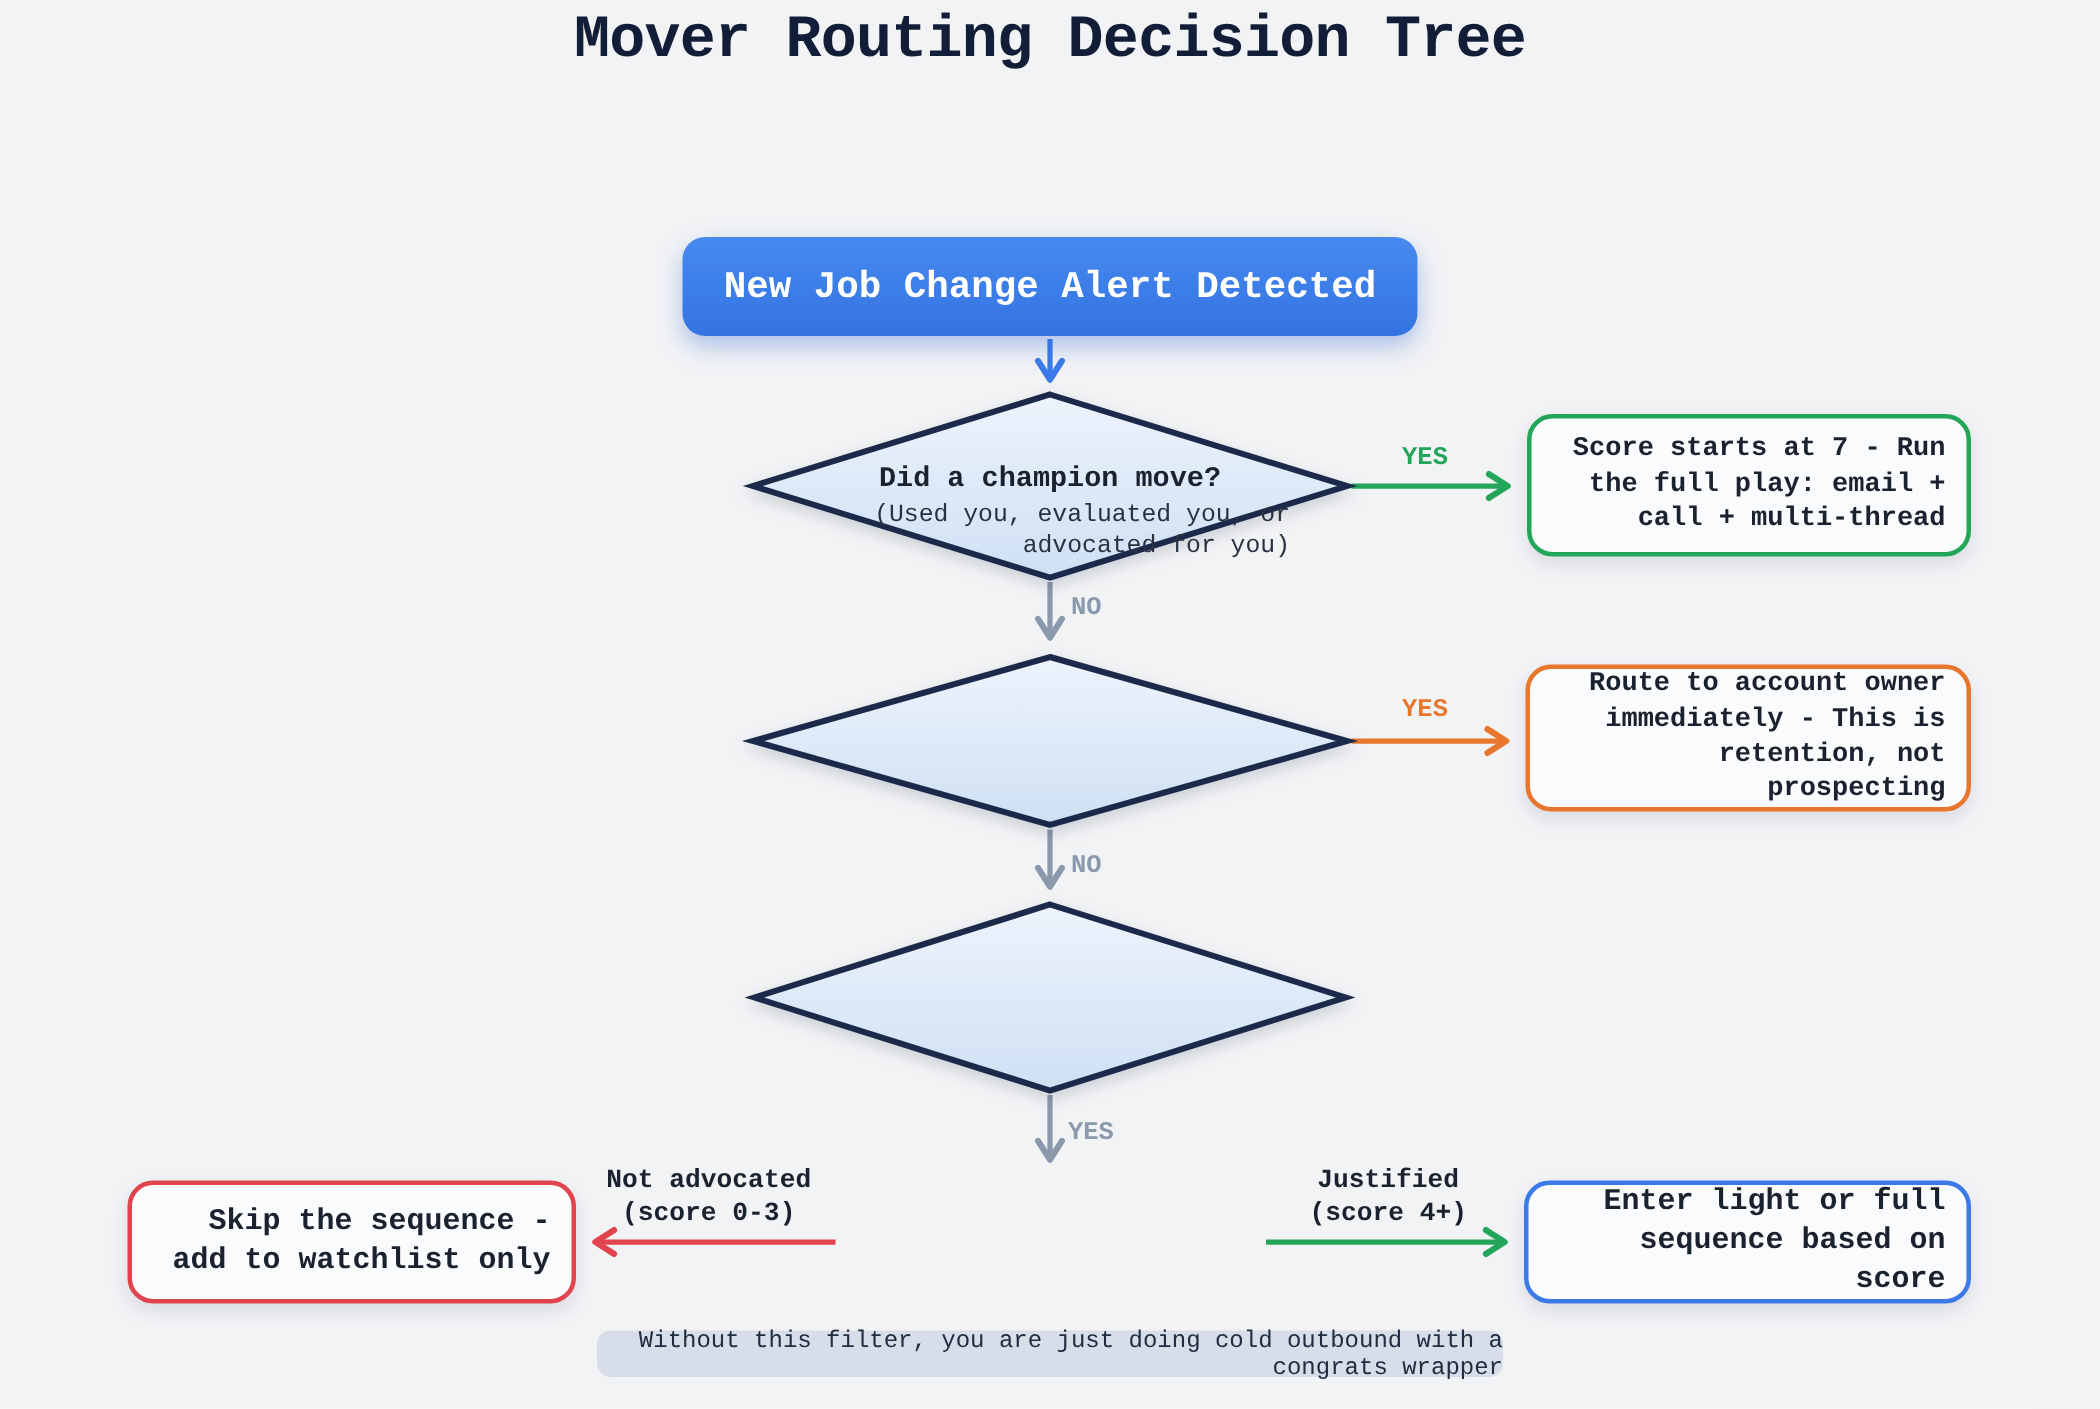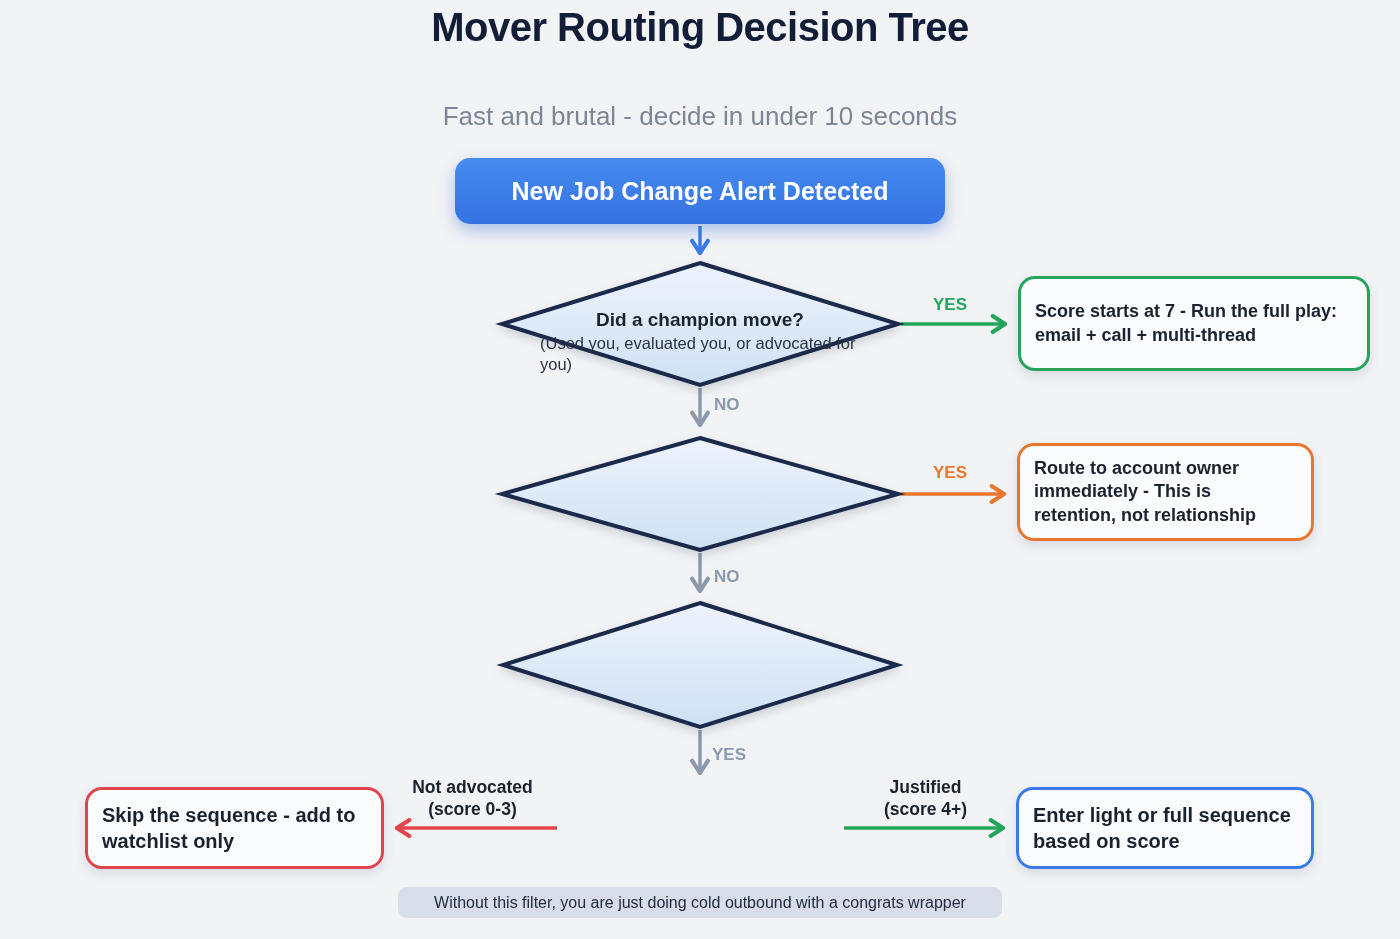--- a/index.html
+++ b/index.html
@@ -16,21 +16,21 @@
     --footnote-bg:#d7dee9;
   }
   html,body{margin:0;padding:0;}
   .canvas{
     position:relative;width:1400px;height:939px;background:var(--bg);
     font-family:"Liberation Sans","DejaVu Sans",sans-serif;overflow:hidden;
   }
   .connectors{position:absolute;left:0;top:0;}
   .diamond{filter:drop-shadow(0 4px 5px rgba(27,42,74,.18));}
   .abs{position:absolute;}
-  .center{display:flex;align-items:center;justify-content:center;text-align:left;}
+  .center{display:flex;align-items:center;justify-content:center;text-align:right;font-family:Liberation Mono, monospace;}
 
   .page-title{
     left:0;top:42;width:1400px;height:54px;
     font-size:40px;font-weight:800;color:var(--title-navy);letter-spacing:-.5px;
   }
   .page-subtitle{
     left:0;top:98px;width:1400px;height:36px;
     font-size:26px;color:var(--subtitle-gray);
   }
   .start-box{
@@ -52,21 +52,21 @@
   .no1{left:714px;top:393px;width:60px;height:24px;justify-content:flex-start;color:var(--gray-arrow);}
   .yes2{left:920px;top:461px;width:60px;height:24px;color:var(--orange);}
   .no2{left:714px;top:565px;width:60px;height:24px;justify-content:flex-start;color:var(--gray-arrow);}
   .yes3{left:712px;top:743px;width:60px;height:24px;justify-content:flex-start;color:var(--gray-arrow);}
 
   .outcome{
     background:#fafbfc;border-radius:17px;color:var(--text-dark);
     font-size:18px;font-weight:bold;line-height:1.3;padding:6px 14px;box-sizing:border-box;
     box-shadow:0 5px 12px rgba(30,50,90,.12);
   }
-  .outcome-green{left:1018px;top:276px;width:352px;height:95px;border:3px solid var(--green);}
+  .outcome-green{left:1018px;top:276px;width:296px;height:95px;border:3px solid var(--green);}
   .outcome-orange{left:1017px;top:443px;width:297px;height:98px;border:3px solid var(--orange);}
   .outcome-red{left:85px;top:787px;width:299px;height:82px;border:3px solid var(--red);font-size:20px;}
   .outcome-blue{left:1016px;top:787px;width:298px;height:82px;border:3px solid var(--accent-blue);font-size:20px;}
 
   .check-box{
     left:561px;top:787px;width:278px;height:85px;border-radius:10px;
     border:4px solid var(--navy);
     background:linear-gradient(180deg,#e3eefb,#d2e2f6);
     box-shadow:0 6px 12px rgba(27,42,74,.28);
     color:var(--text-dark);font-size:18.5px;font-weight:bold;line-height:1.3;
@@ -118,40 +118,39 @@
     <line x1="700" y1="730" x2="700" y2="772" style="stroke:var(--gray-arrow)" stroke-width="3.5" marker-end="url(#mgray)"></line>
     <line x1="557" y1="828" x2="398" y2="828" style="stroke:var(--red)" stroke-width="3.5" marker-end="url(#mred)"></line>
     <line x1="844" y1="828" x2="1002" y2="828" style="stroke:var(--green)" stroke-width="3.5" marker-end="url(#mgreen)"></line>
 
     <polygon class="diamond" points="700,263 898,324 700,385 502,324" fill="url(#diamondFill)" style="stroke:var(--navy)" stroke-width="4"></polygon>
     <polygon class="diamond" points="700,438 898,494 700,550 502,494" fill="url(#diamondFill)" style="stroke:var(--navy)" stroke-width="4"></polygon>
     <polygon class="diamond" points="700,603 897,665 700,727 503,665" fill="url(#diamondFill)" style="stroke:var(--navy)" stroke-width="4"></polygon>
   </svg>
 
   <div class="abs center page-title">Mover Routing Decision Tree</div>
-  <div class="abs center page-subtitle">Fast and brutal - decide in under 10 seconds</div>
 
   <div class="abs center start-box">
     <span>New Job Change Alert Detected</span>
   </div>
 
   <div class="abs center dtext d1">
     <div class="q">Did a champion move?</div>
     <div class="note">(Used you, evaluated you, or advocated for you)</div>
   </div>
   <div class="abs center edge-label yes1">YES</div>
   <div class="abs center edge-label no1">NO</div>
   <div class="abs center outcome outcome-green">
     <span>Score starts at 7 - Run the full play: email + call + multi-thread</span>
   </div>
 
   <div class="abs center edge-label yes2">YES</div>
   <div class="abs center edge-label no2">NO</div>
   <div class="abs center outcome outcome-orange">
-    <span>Route to account owner immediately - This is retention, not relationship</span>
+    <span>Route to account owner immediately - This is retention, not prospecting</span>
   </div>
 
   <div class="abs center edge-label yes3">YES</div>
 
 
   <div class="abs center branch-label branch-left">
     <div>Not advocated</div>
     <div>(score 0-3)</div>
   </div>
   <div class="abs center outcome outcome-red">

